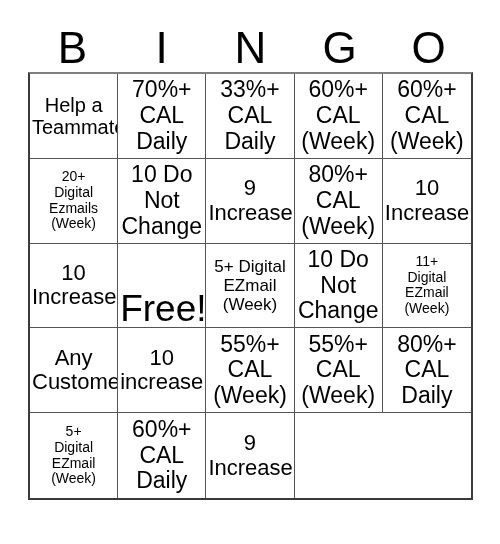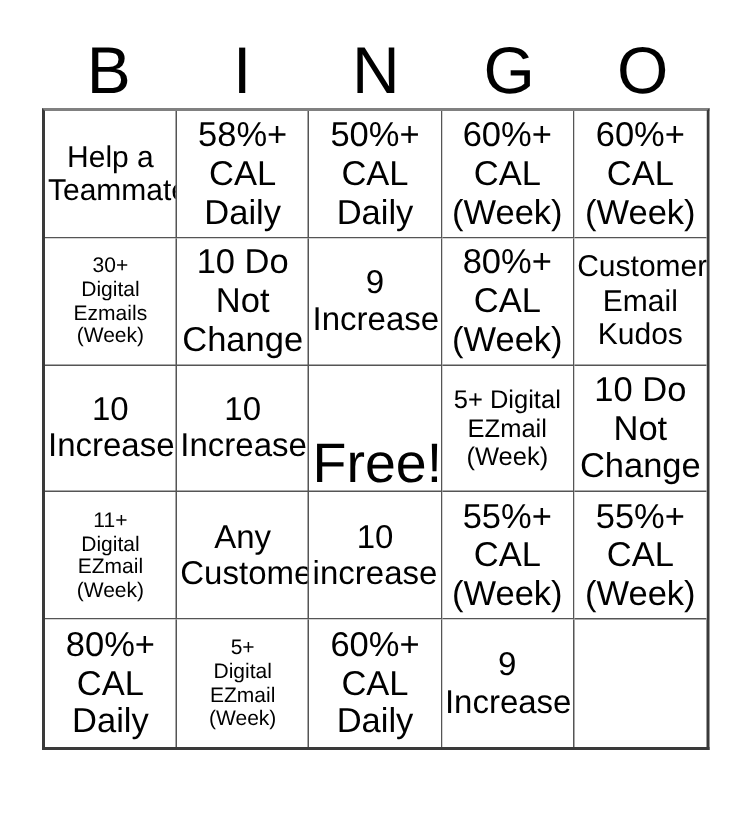--- a/index.html
+++ b/index.html
@@ -103,63 +103,58 @@
     <div class="header-letter">G</div>
     <div class="header-letter">O</div>
   </div>
 
   <div id="bingo-grid">
       <div class="bingo-cell sz-sm">
         <span class="cell-text">Help a
 Teammate</span>
       </div>
       <div class="bingo-cell sz-lg">
-        <span class="cell-text">58%+
-CAL
-Daily</span>
-      </div>
-      <div class="bingo-cell sz-lg">
-        <span class="cell-text">50%+
+        <span class="cell-text">70%+
+CAL
+Daily</span>
+      </div>
+      <div class="bingo-cell sz-lg">
+        <span class="cell-text">33%+
 CAL
 Daily</span>
       </div>
       <div class="bingo-cell sz-lg">
         <span class="cell-text">60%+
 CAL
 (Week)</span>
       </div>
       <div class="bingo-cell sz-lg">
         <span class="cell-text">60%+
 CAL
 (Week)</span>
       </div>
       <div class="bingo-cell sz-tiny">
-        <span class="cell-text">30+
+        <span class="cell-text">20+
 Digital
 Ezmails
 (Week)</span>
       </div>
       <div class="bingo-cell sz-lg">
         <span class="cell-text">10 Do
 Not
 Change</span>
       </div>
       <div class="bingo-cell sz-md">
         <span class="cell-text">9
 Increase</span>
       </div>
       <div class="bingo-cell sz-lg">
         <span class="cell-text">80%+
 CAL
 (Week)</span>
-      </div>
-      <div class="bingo-cell sz-sm">
-        <span class="cell-text">Customer
-Email
-Kudos</span>
       </div>
       <div class="bingo-cell sz-md">
         <span class="cell-text">10
 Increase</span>
       </div>
       <div class="bingo-cell sz-md">
         <span class="cell-text">10
 Increase</span>
       </div>
       <div class="bingo-cell sz-xl">

